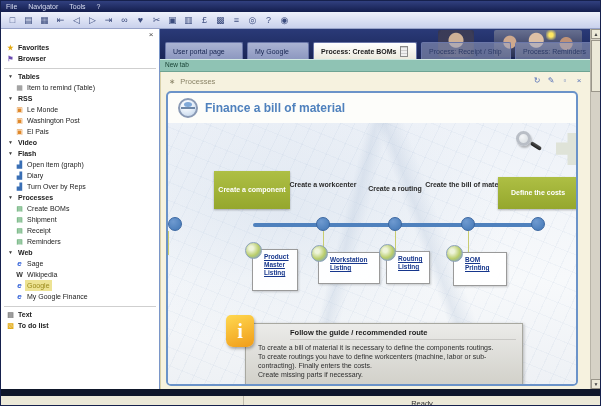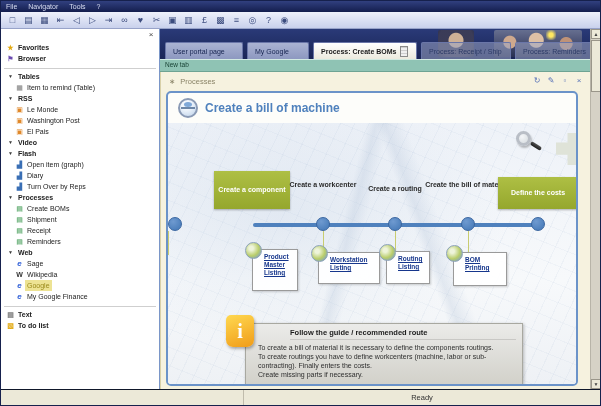--- a/index.html
+++ b/index.html
@@ -125,21 +125,21 @@
   .gtitle { font-size:7.5px; font-weight:bold; color:#1c1c1c; margin-bottom:3px; border-bottom:1px solid rgba(0,0,0,.12); padding-bottom:2px;margin-left:32px; }
   .gline { font-size:7px; color:#2e2e2e; line-height:1.3; }
 
   
   .vscroll { position:absolute; right:0; top:0; bottom:0; width:10px; background:#d6d2c6; border-left:1px solid #b8b4a8; }
   .varrow { position:absolute; left:0; width:10px; height:10px; background:#ece9d8; border:1px solid #9a968a; font-size:5px; line-height:8px; text-align:center; color:#444; }
   .varrow.up { top:0; } .varrow.down { bottom:0; }
   .vthumb { position:absolute; left:0; top:11px; width:10px; height:52px; background:#ece9d8; border:1px solid #9a968a; }
 
   
-  .statusbar { position:absolute; left:0; right:0; bottom:0; height:16px; background:#ece9d8; border-top:1px solid #0f172a; display:flex; }
+  .statusbar { position:absolute; left:0; right:0; bottom:0; height:16px; background:#ece9d8; border-top:7px solid #0f172a; display:flex; }
   .status-cell-left { width:243px; border-right:1px solid #c0bcac; }
   .status-cell-main { flex:1; text-align:center; font-size:7.5px; color:#333; line-height:15px; }
 </style>
 </head>
 <body>
 
 <div class="app">
 
   <div class="menubar">
 
@@ -362,21 +362,21 @@
             <span class="pctl">↻</span>
             <span class="pctl">✎</span>
             <span class="pctl">▫</span>
             <span class="pctl">×</span>
           </div>
         </div>
 
         <div class="frame">
           <div class="frame-title">
             <span class="proc-badge"></span>
-            <span class="ttl">Create a bill of machine</span>
+            <span class="ttl">Finance a bill of material</span>
           </div>
 
           <div class="map">
 
             <div class="mag">
               <span class="lens"></span>
                 <span class="handle"></span>
             </div>
             <div class="puzzle"></div>
 

